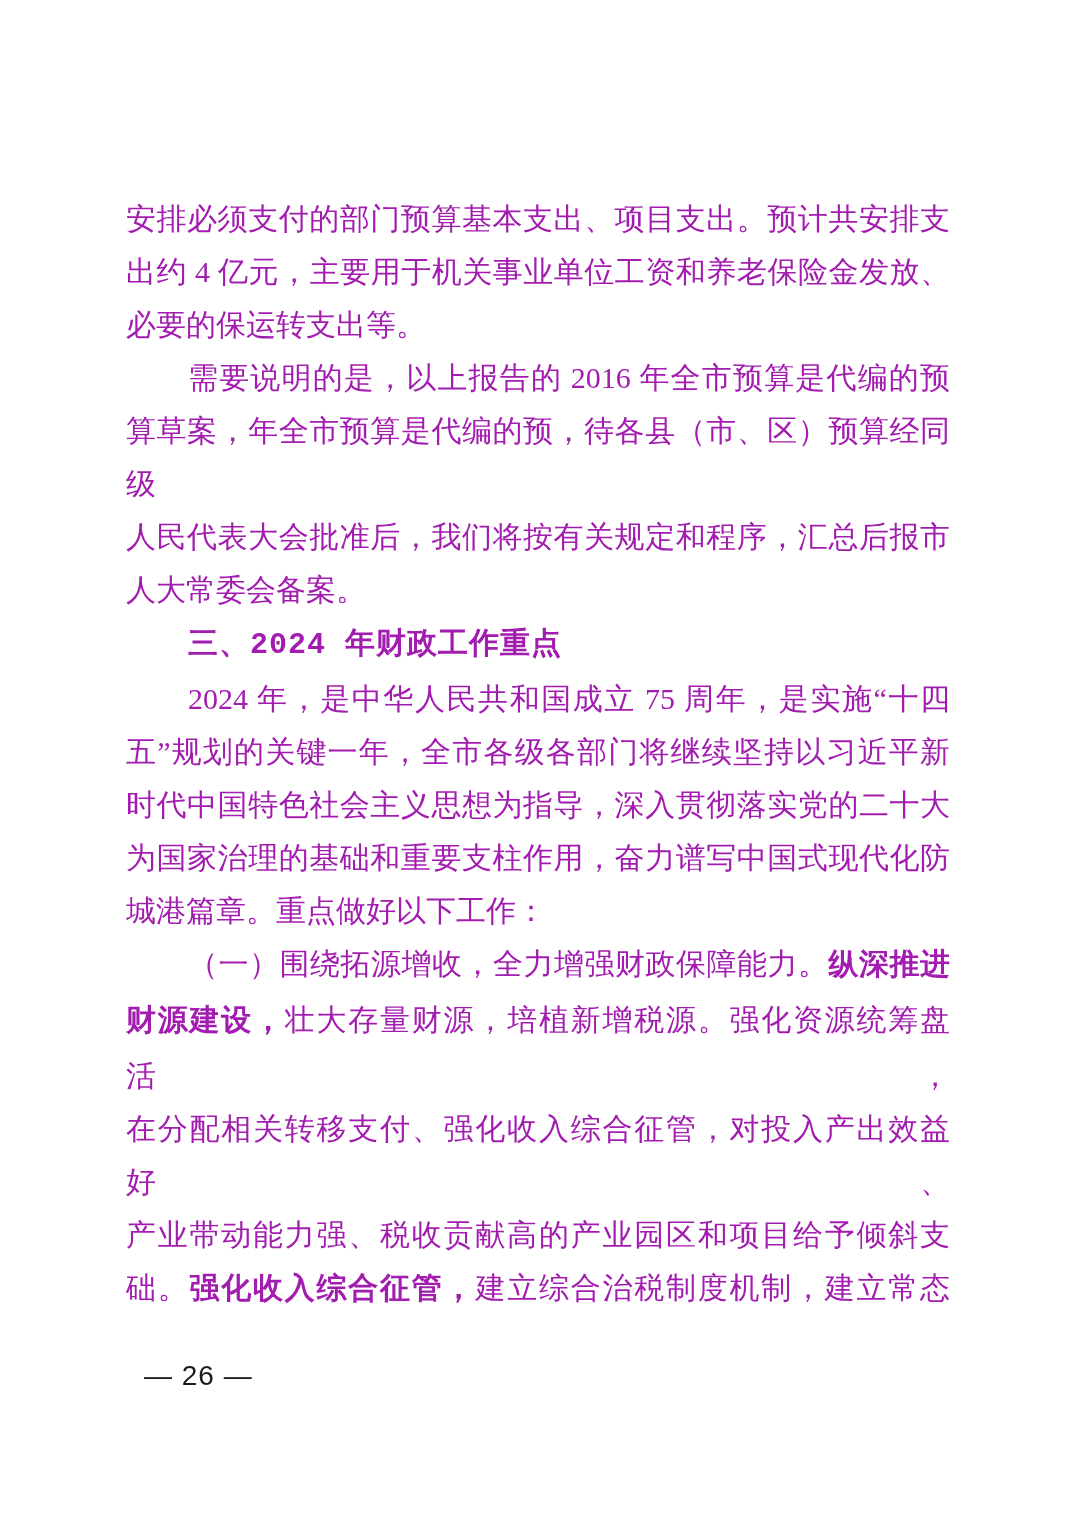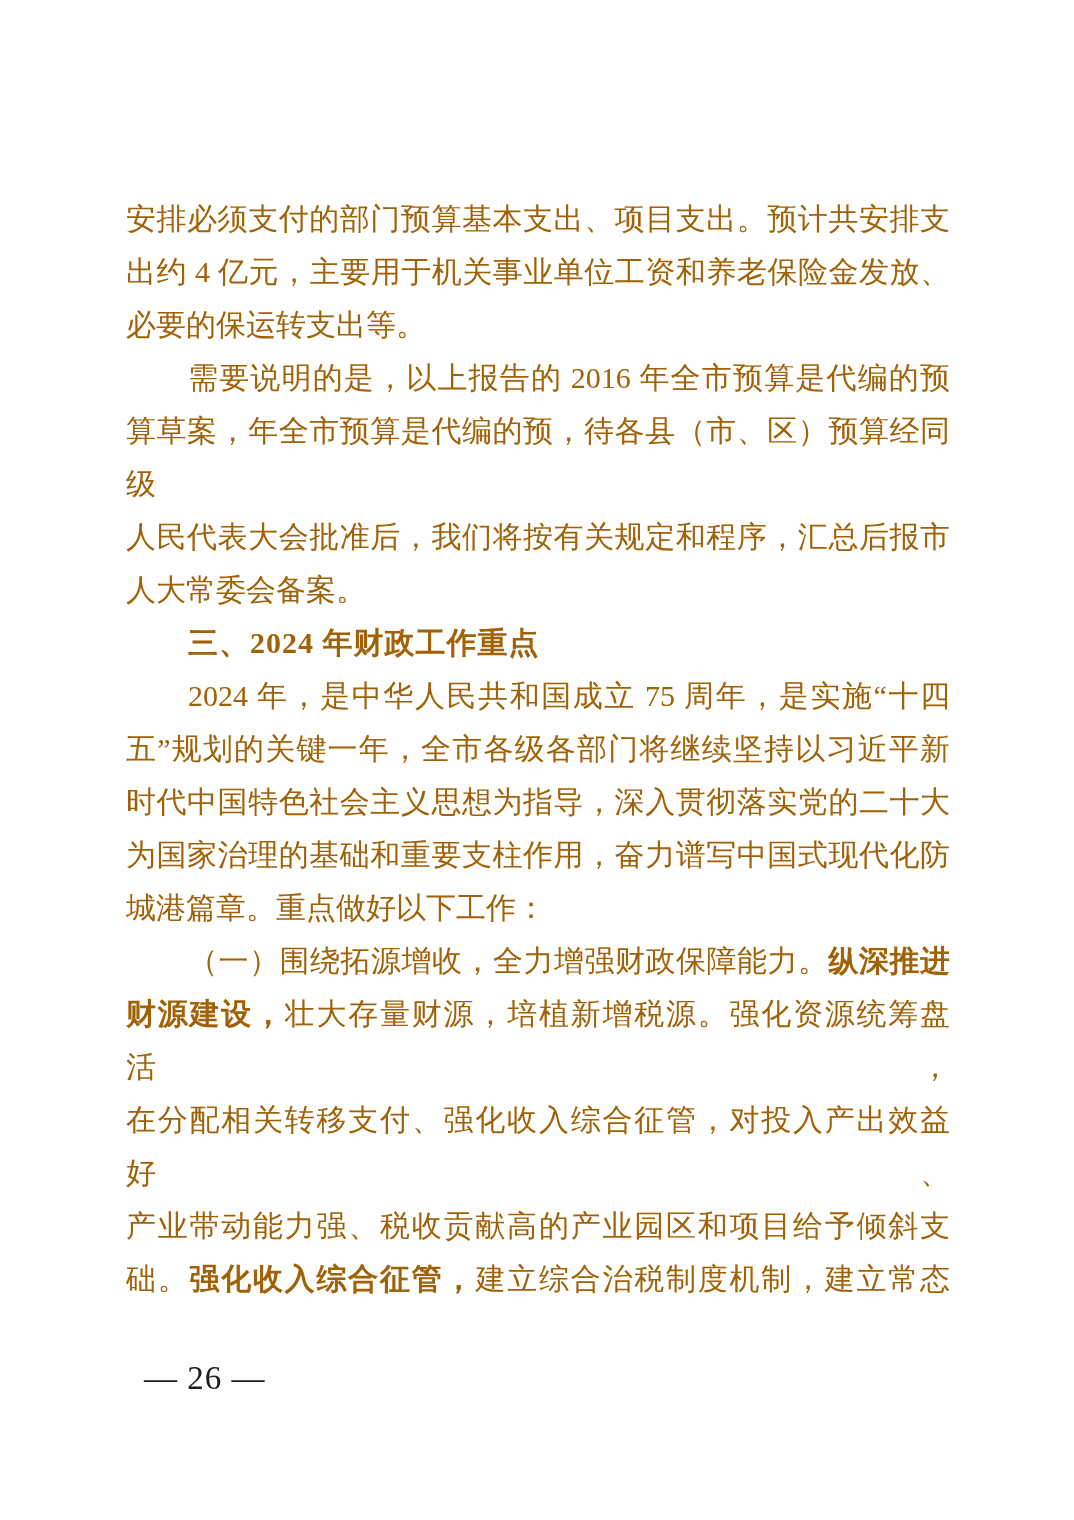--- a/index.html
+++ b/index.html
@@ -17,56 +17,56 @@
   .page {
     position: absolute;
     inset: 0;
     background: #ffffff;
   }
   .doc-body {
     position: absolute;
     left: 126px;
     top: 192px;
     width: 824px;
-    color: #a16207;
+    color: #a21caf;
     font-size: 30px;
     line-height: 53px;
   }
   .line {
     width: 100%;
     text-align: justify;
     text-align-last: left;
     text-justify: inter-character;
     white-space: nowrap; 
   }
   .line.stretch {
     white-space: normal;
     text-align-last: justify;
   }
   .line.indent {
     text-indent: 62px;
   }
   .line .seg { font-weight: normal; }
   .line .seg.b {
     font-weight: 700;
-    font-family: Liberation Serif, serif;
+    font-family: Liberation Mono, monospace;
   }
   .line.heading {
     font-weight: 700;
     font-family: "Liberation Sans", "DejaVu Sans", sans-serif;
     letter-spacing: 1px;
   }
   .footer {
     position: absolute;
     left: 144px;
     top: 1360px;
-    font-size: 33px;
+    font-size: 28px;
     color: #1c1c1c;
     letter-spacing: 1px;
-    font-family: Liberation Serif, serif;
+    font-family: Liberation Sans, sans-serif;
   }
 </style>
 </head>
 <body>
 
 <div class="page">
   <div class="doc-body">
       <div class="line stretch"><span class="seg">安排必须支付的部门预算基本支出、项目支出。预计共安排支</span></div>
       <div class="line stretch"><span class="seg">出约 4 亿元，主要用于机关事业单位工资和养老保险金发放、</span></div>
       <div class="line"><span class="seg">必要的保运转支出等。</span></div>

